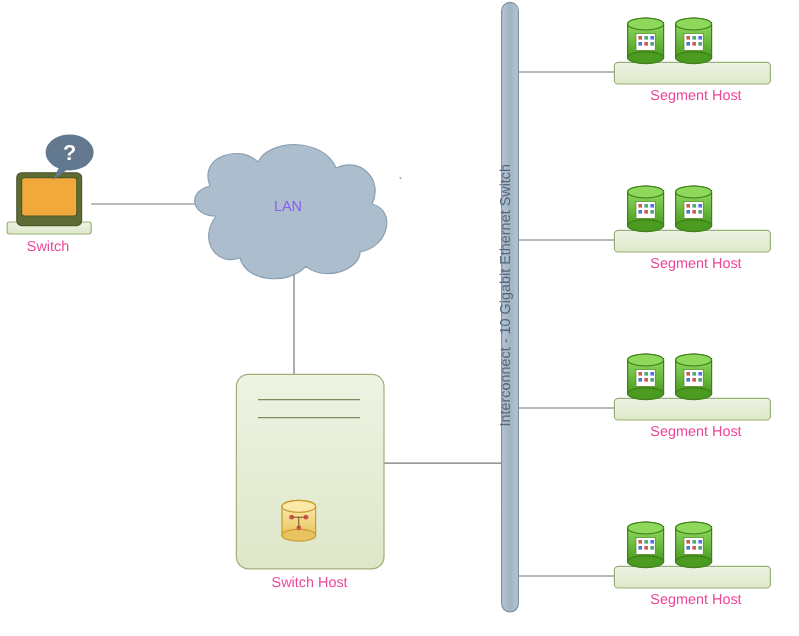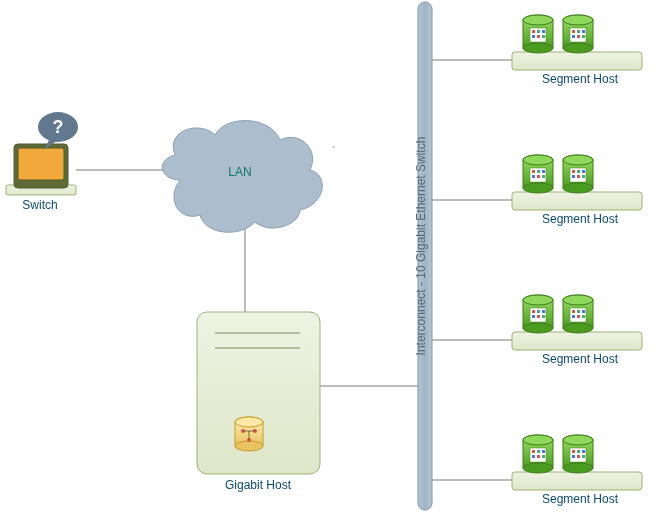--- a/index.html
+++ b/index.html
@@ -10,21 +10,21 @@
     background: white;
     font-family: Verdana, Geneva, sans-serif;
     font-size: 12px;
     color: #555;
     position: relative;
   }
   svg { display: block; }
   .label {
     position: absolute;
     text-align: center;
-    color: #0c4a6e;
+    color: #ec4899;
     font-size: 12px;
   }
 </style>
 </head>
 <body>
 
 <svg width="666" height="530">
   <defs>
     <linearGradient id="dbG" x1="0" y1="0" x2="0" y2="1">
       <stop offset="0%" stop-color="#8ED85B"></stop>
@@ -228,20 +228,20 @@
         <rect x="-1" y="10" width="3" height="3" fill="#4A7"></rect>
         <rect x="4" y="10" width="3" height="3" fill="#47D"></rect>
       <rect x="-6" y="15" width="3" height="3" fill="#47D"></rect>
         <rect x="-1" y="15" width="3" height="3" fill="#D9534F"></rect>
         <rect x="4" y="15" width="3" height="3" fill="#4A7"></rect>
     </g>
   </g>
 </svg>
 
 <div class="label" style="left:10px; top:198px; width:60px;">Switch</div>
-<div class="label" style="left:210px; top:165px; width:60px; color:#0f766e;">LAN</div>
-<div class="label" style="left:198px; top:478px; width:120px;">Gigabit Host</div>
+<div class="label" style="left:210px; top:165px; width:60px; color:#8b5cf6;">LAN</div>
+<div class="label" style="left:198px; top:478px; width:120px;">Switch Host</div>
 <div class="label" style="left:414px; top:496px; width:500px; transform:rotate(-90deg); transform-origin:left top; text-align:center; color:#556677;">Interconnect - 10 Gigabit Ethernet Switch</div>
 
 <div class="label" style="left:520px; top:72px;  width:120px;">Segment Host</div>
 <div class="label" style="left:520px; top:212px; width:120px;">Segment Host</div>
 <div class="label" style="left:520px; top:352px; width:120px;">Segment Host</div>
 <div class="label" style="left:520px; top:492px; width:120px;">Segment Host</div>
 
 </body></html>

